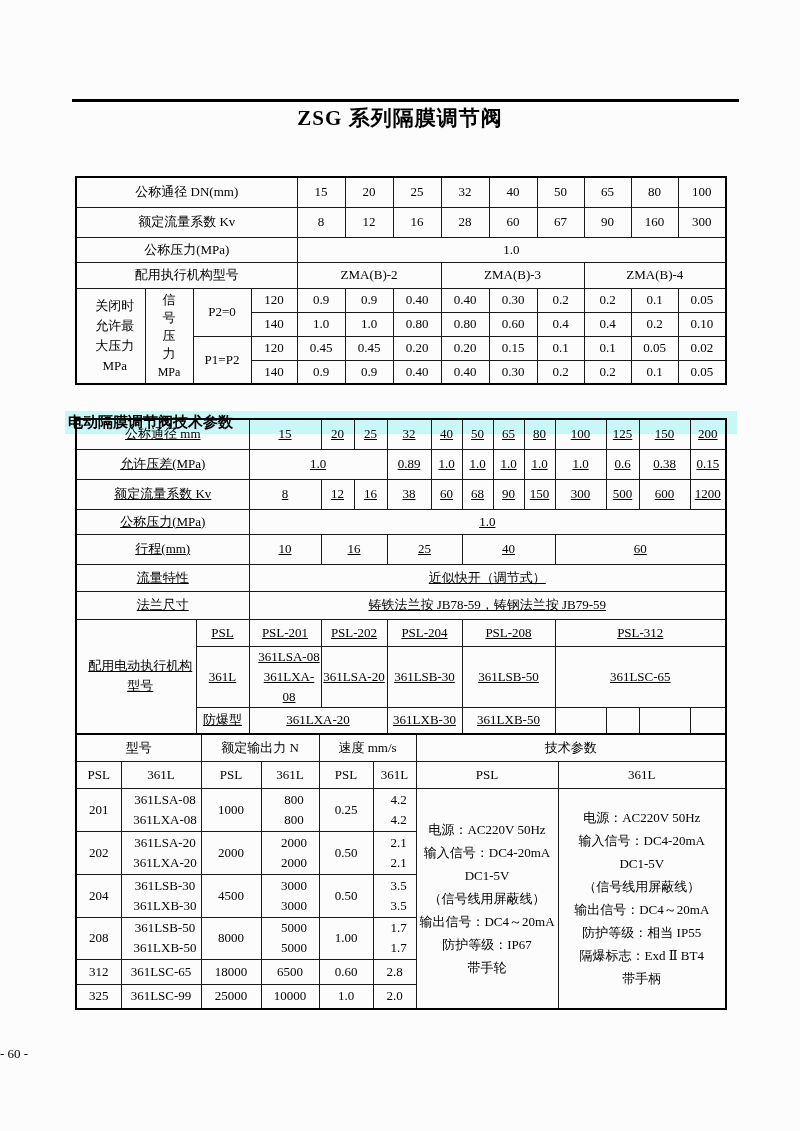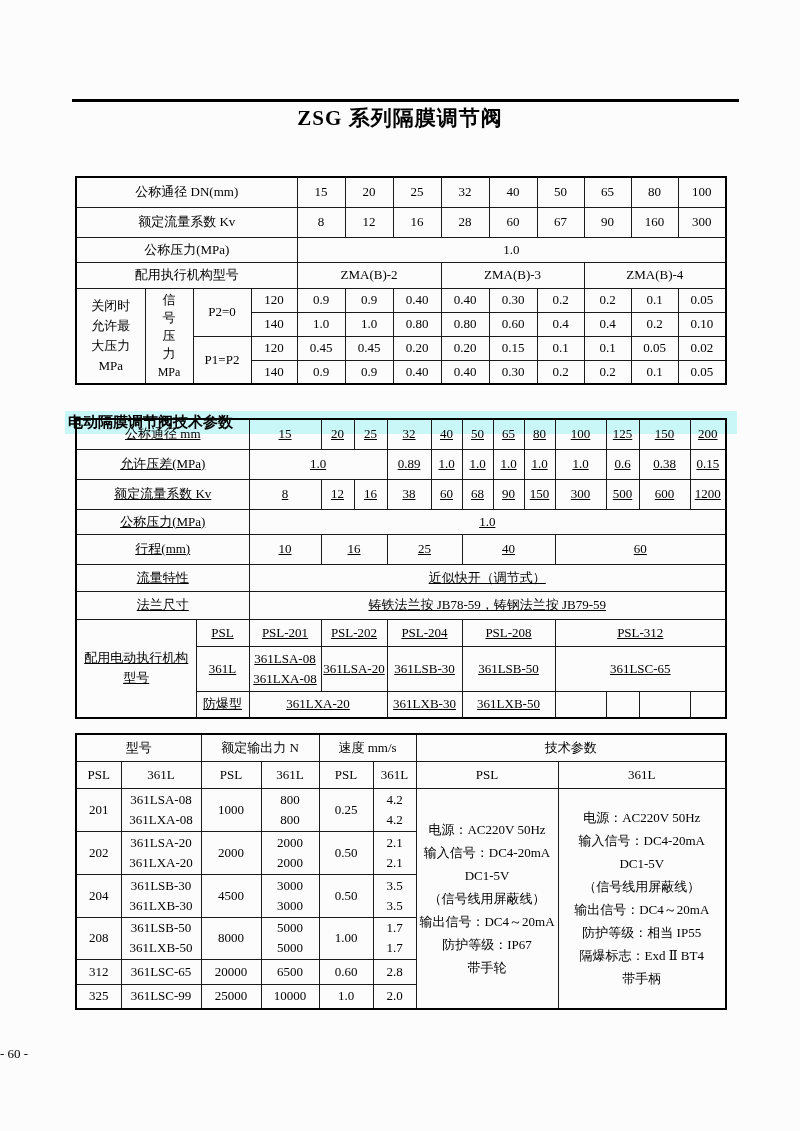--- a/index.html
+++ b/index.html
@@ -30,21 +30,21 @@
     border: 2px solid #000;
   }
   #t1 { top: 168px; margin-top: 8px; }
   #t2 { top: 418px; text-decoration: underline; }
   #t3 { top: 733px; }
   td {
     border: 1px solid #1a1a1a;
     text-align: center; vertical-align: middle;
     font-size: 13px; padding: 0; overflow: hidden;
   }
-  .lines div { line-height: 20px; }
+  .lines div { line-height: 20px; padding-left: 8px; }
   .vstack div { line-height: 18px; }
   .vstack .unit { font-size: 12px; }
   .tech { vertical-align: middle; }
   .tech div { line-height: 23px; font-size: 13px; }
   .footer {
     position: absolute; top: 1046px; left: 0; width: 100%;
     text-align: left; font-size: 13px;
   }
 </style>
 </head>
@@ -404,21 +404,21 @@
       </td>
       <td>1.00</td>
       <td class="lines">
         <div>1.7</div>
         <div>1.7</div>
       </td>
     </tr>
     <tr style="height:25px">
       <td>312</td>
       <td>361LSC-65</td>
-      <td>20000</td>
+      <td>18000</td>
       <td>6500</td>
       <td>0.60</td>
       <td>2.8</td>
     </tr>
     <tr style="height:25px">
       <td>325</td>
       <td>361LSC-99</td>
       <td>25000</td>
       <td>10000</td>
       <td>1.0</td>

